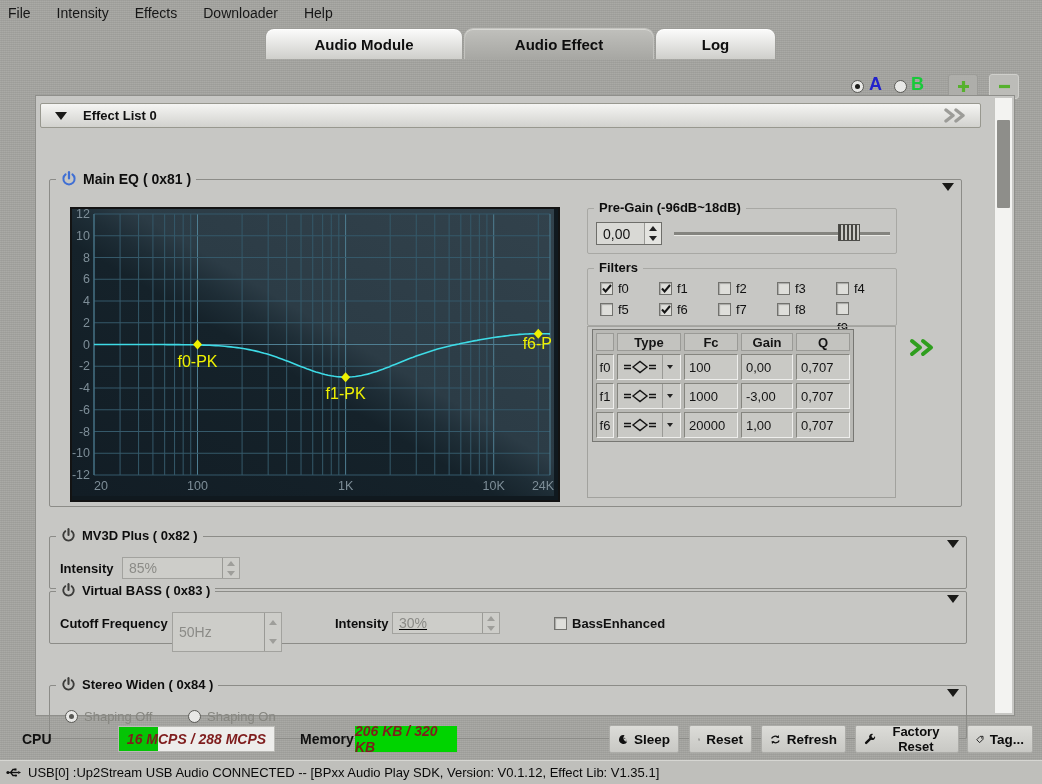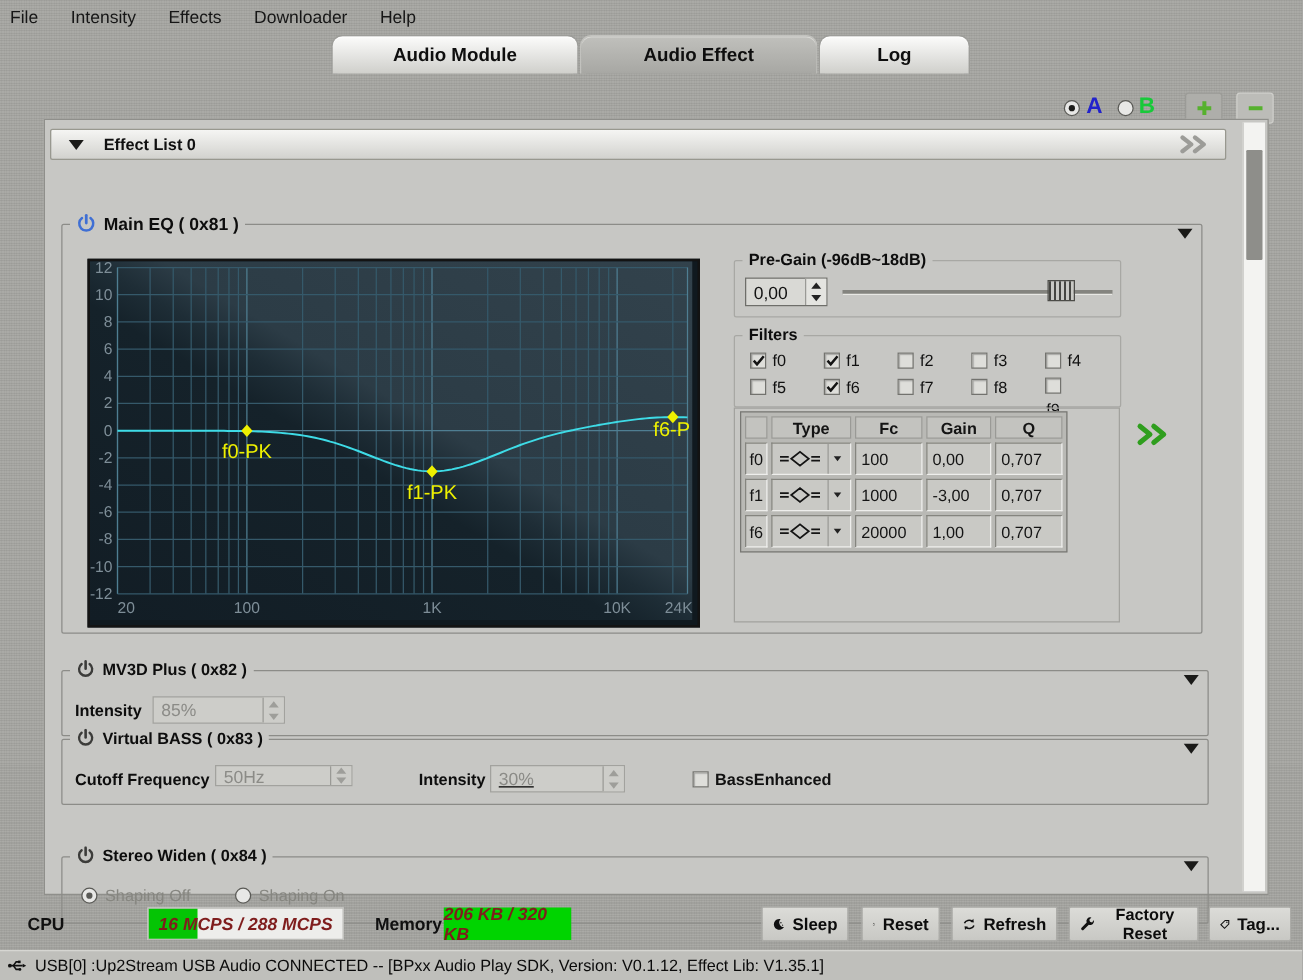--- a/index.html
+++ b/index.html
@@ -402,21 +402,21 @@
     <div class="groupbox" style="left:13px;top:412px;width:918px;height:53px;">
       <span class="legend" style="font-size:13px;">
         <svg width="15" height="15" viewBox="0 0 16 16">
           <path d="M8 1.2 v6.2" stroke="#3c3c3a" stroke-width="2.2" fill="none" stroke-linecap="round"></path>
           <path d="M4.6 3.4 a5.6 5.6 0 1 0 6.8 0" stroke="#3c3c3a" stroke-width="2" fill="none" stroke-linecap="round"></path>
         </svg>
         <span>MV3D Plus ( 0x82 )</span>
       </span>
       <span class="tri-down collapse-tri"></span>
       <span class="fldlabel" style="left:10px;top:24px;">Intensity</span>
-      <div class="spin disabled" style="left:72px;top:20px;width:106px;height:22px;">
+      <div class="spin disabled" style="left:72px;top:20px;width:118px;height:22px;">
         <span class="val">85%</span>
         <span class="btns">
             <div>
               <span class="tri-u"></span>
             </div>
             <div>
               <span class="tri-d"></span>
             </div>
           </span>
       </div>
@@ -425,21 +425,21 @@
     <div class="groupbox" style="left:13px;top:467px;width:918px;height:53px;">
       <span class="legend" style="font-size:13px;">
         <svg width="15" height="15" viewBox="0 0 16 16">
           <path d="M8 1.2 v6.2" stroke="#3c3c3a" stroke-width="2.2" fill="none" stroke-linecap="round"></path>
           <path d="M4.6 3.4 a5.6 5.6 0 1 0 6.8 0" stroke="#3c3c3a" stroke-width="2" fill="none" stroke-linecap="round"></path>
         </svg>
         <span>Virtual BASS ( 0x83 )</span>
       </span>
       <span class="tri-down collapse-tri"></span>
       <span class="fldlabel" style="left:10px;top:24px;">Cutoff Frequency</span>
-      <div class="spin disabled" style="left:122px;top:20px;width:110px;height:17px;">
+      <div class="spin disabled" style="left:122px;top:20px;width:110px;height:40px;">
         <span class="val">50Hz</span>
         <span class="btns">
             <div>
               <span class="tri-u"></span>
             </div>
             <div>
               <span class="tri-d"></span>
             </div>
           </span>
       </div>

